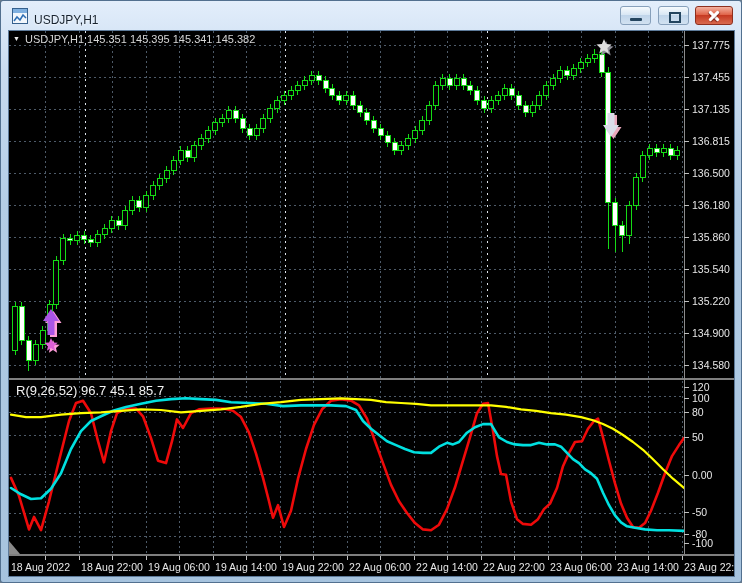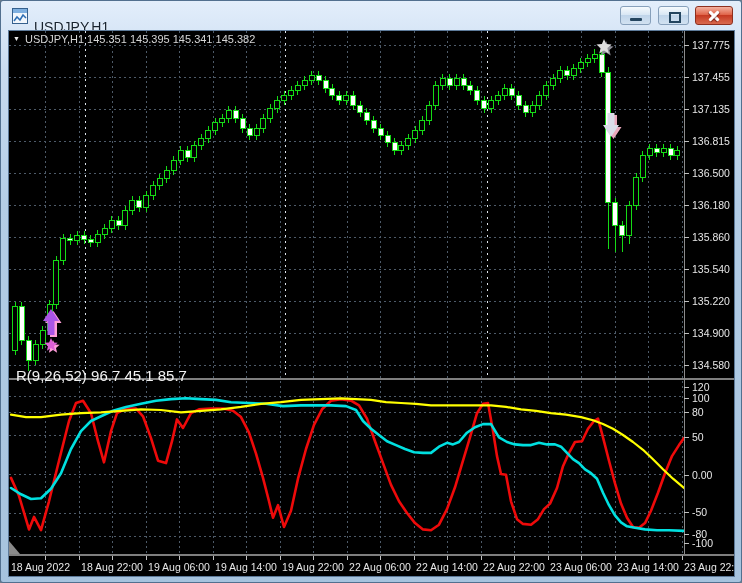--- a/index.html
+++ b/index.html
@@ -4,35 +4,35 @@
 <style>
   html,body{margin:0;padding:0;background:#6b7c8d;}
   .window{
     position:relative;width:742px;height:583px;box-sizing:border-box;
     font-family:"Liberation Sans",sans-serif;
     background:linear-gradient(180deg,#e3eefb 0%,#c9dcf0 12%,#b3cde6 35%,#a6c3de 100%);
     border:1px solid #52708f;border-radius:3px;overflow:hidden;
   }
   .titlebar{position:absolute;left:0;top:0;width:100%;height:30px;}
   .win-icon{position:absolute;left:11px;top:7px;width:16px;height:16px;}
-  .win-title{position:absolute;left:33px;top:18px;font-size:14px;color:#17222e;text-shadow:0 1px 2px rgba(255,255,255,.8);}
+  .win-title{position:absolute;left:33px;top:12px;font-size:12px;color:#17222e;text-shadow:0 1px 2px rgba(255,255,255,.8);}
   .win-buttons{position:absolute;top:5px;right:8px;height:20px;}
   .btn{display:inline-block;width:31px;height:19px;margin-left:2px;border-radius:3px;position:relative;
        border:1px solid #87a0bb;box-sizing:border-box;vertical-align:top;
        background:linear-gradient(#f6fafd,#d9e7f4 45%,#c0d5ea 50%,#d2e2f1);}
   .btn.close{width:38px;border-color:#8e2f1e;background:linear-gradient(#f3b2a0,#e0654a 45%,#c63a22 50%,#d96a4e);}
   .glyph-min{position:absolute;left:9px;top:11px;width:12px;height:3px;background:#24455f;border-radius:1px;}
   .glyph-res{position:absolute;left:10px;top:5px;width:8px;height:7px;border:2px solid #24455f;background:transparent;}
   .x1,.x2{position:absolute;left:50%;top:50%;width:13px;height:3px;background:#fff;border-radius:1px;box-shadow:0 1px 1px rgba(60,0,0,.5);}
   .x1{transform:translate(-50%,-50%) rotate(45deg);}
   .x2{transform:translate(-50%,-50%) rotate(-45deg);}
   .client{position:absolute;left:8px;top:30px;width:725px;height:545px;background:#000;box-shadow:0 0 0 1px #5d7a99;}
   .chart-header{position:absolute;left:4px;top:2px;font-size:11px;color:#d6d6d6;white-space:nowrap;}
   .chart-header .caret{font-size:7px;color:#e9e9e9;margin-right:5px;vertical-align:2px;}
-  .ind-label{position:absolute;left:7px;top:336px;font-size:15px;color:#f2f2f2;white-space:nowrap;text-align:right;}
+  .ind-label{position:absolute;left:7px;top:352px;font-size:13px;color:#f2f2f2;white-space:nowrap;text-align:right;}
   svg{position:absolute;left:0;top:0;}
 </style>
 </head>
 <body>
 
 <div class="window">
   <div class="titlebar">
     <span class="win-icon">
       <svg width="16" height="16">
         <rect x="0.5" y="0.5" width="15" height="15" fill="#f2f7fc" stroke="#35608d"></rect>

